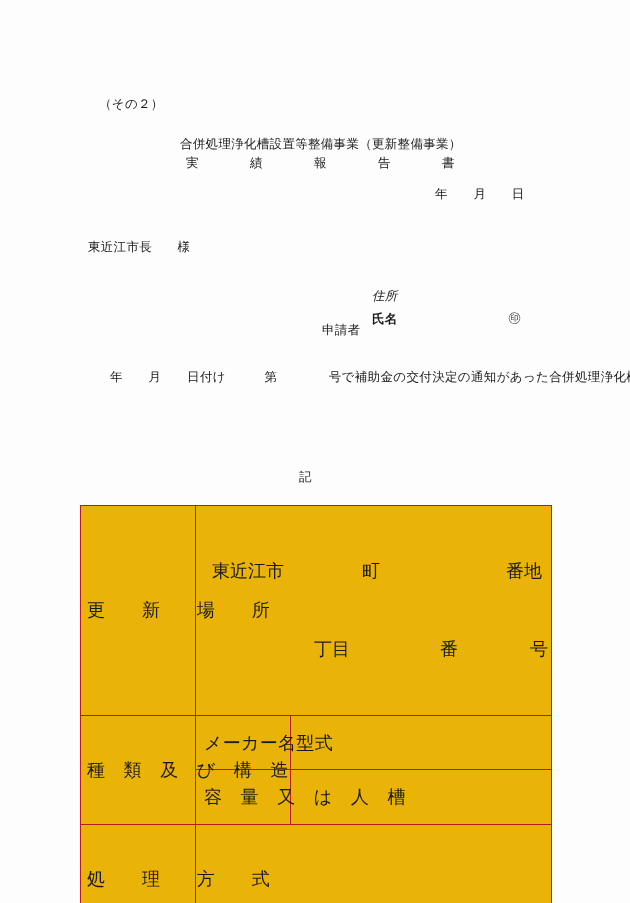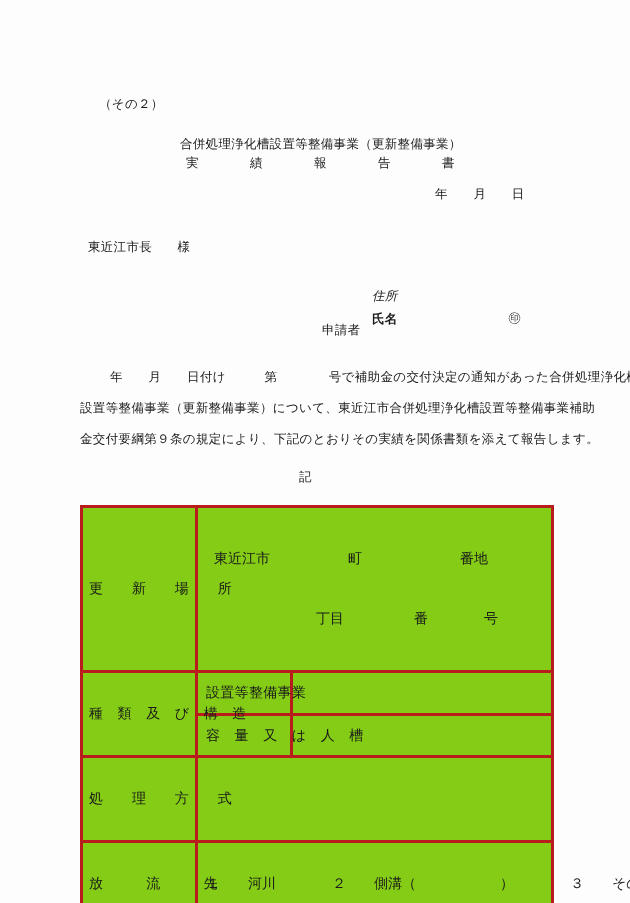--- a/index.html
+++ b/index.html
@@ -60,25 +60,25 @@
   
   #form-table {
     position: absolute;
     left: 80px;
     top: 505px;
     width: 471px;
     border-collapse: collapse;
     table-layout: fixed;
   }
   #form-table td {
-    border: 3px solid #b91c1c;
-    font-size: 14px;
+    border: 1px solid #b91c1c;
+    font-size: 18px;
     padding: 0;
     vertical-align: middle;
-    background: #84cc16;
+    background: #eab308;
   }
   .lbl {
     width: 115px;
     text-align: center;
     white-space: pre;
     letter-spacing: 0.3px;
   }
   .lbl-inner { display: block; padding: 0 6px; }
   .sublbl {
     width: 95px;
@@ -110,22 +110,20 @@
   <div class="abs txt" id="date-line">年　　月　　日</div>
 
   <div class="abs txt" id="addressee">東近江市長　　様</div>
 
   <div class="abs txt" id="applicant-label">申請者</div>
   <div class="abs txt" id="applicant-address">住所</div>
   <div class="abs txt" id="applicant-name">氏名</div>
   <div class="abs txt" id="seal-mark">㊞</div>
 
   <div class="abs body-line" id="body-l1">年　　月　　日付け　　　第　　　　号で補助金の交付決定の通知があった合併処理浄化槽</div>
-  <div class="abs body-line" id="body-l2">設置等整備事業（更新整備事業）について、東近江市合併処理浄化槽設置等整備事業補助</div>
-  <div class="abs body-line" id="body-l3">金交付要綱第９条の規定により、下記のとおりその実績を関係書類を添えて報告します。</div>
 
   <div class="abs txt" id="ki-mark">記</div>
 
   <table id="form-table">
     <colgroup>
       <col style="width:115px">
       <col style="width:95px">
       <col style="width:261px">
     </colgroup>
     <tbody>
@@ -137,21 +135,21 @@
         <td class="val two-line" colspan="2">
           <span class="addr-grid"><span>東近江市</span><span style="display:inline-block;width:78px"></span><span>町　　　　　　　番地</span></span>
           <span class="addr-grid"><span style="display:inline-block;width:102px"></span><span>丁目　　　　　番　　　　号</span></span>
         </td>
       </tr>
 
       <tr class="r-kind">
         <td class="lbl" rowspan="2">
           <span class="lbl-inner">種　類　及　び　構　造</span>
         </td>
-        <td class="sublbl">設置等整備事業</td>
+        <td class="sublbl">メーカー名型式</td>
         <td class="val"></td>
       </tr>
 
       <tr class="r-kind">
         <td class="sublbl">容　量　又　は　人　槽</td>
         <td class="val"></td>
       </tr>
 
       <tr class="r-method">
         <td class="lbl">

